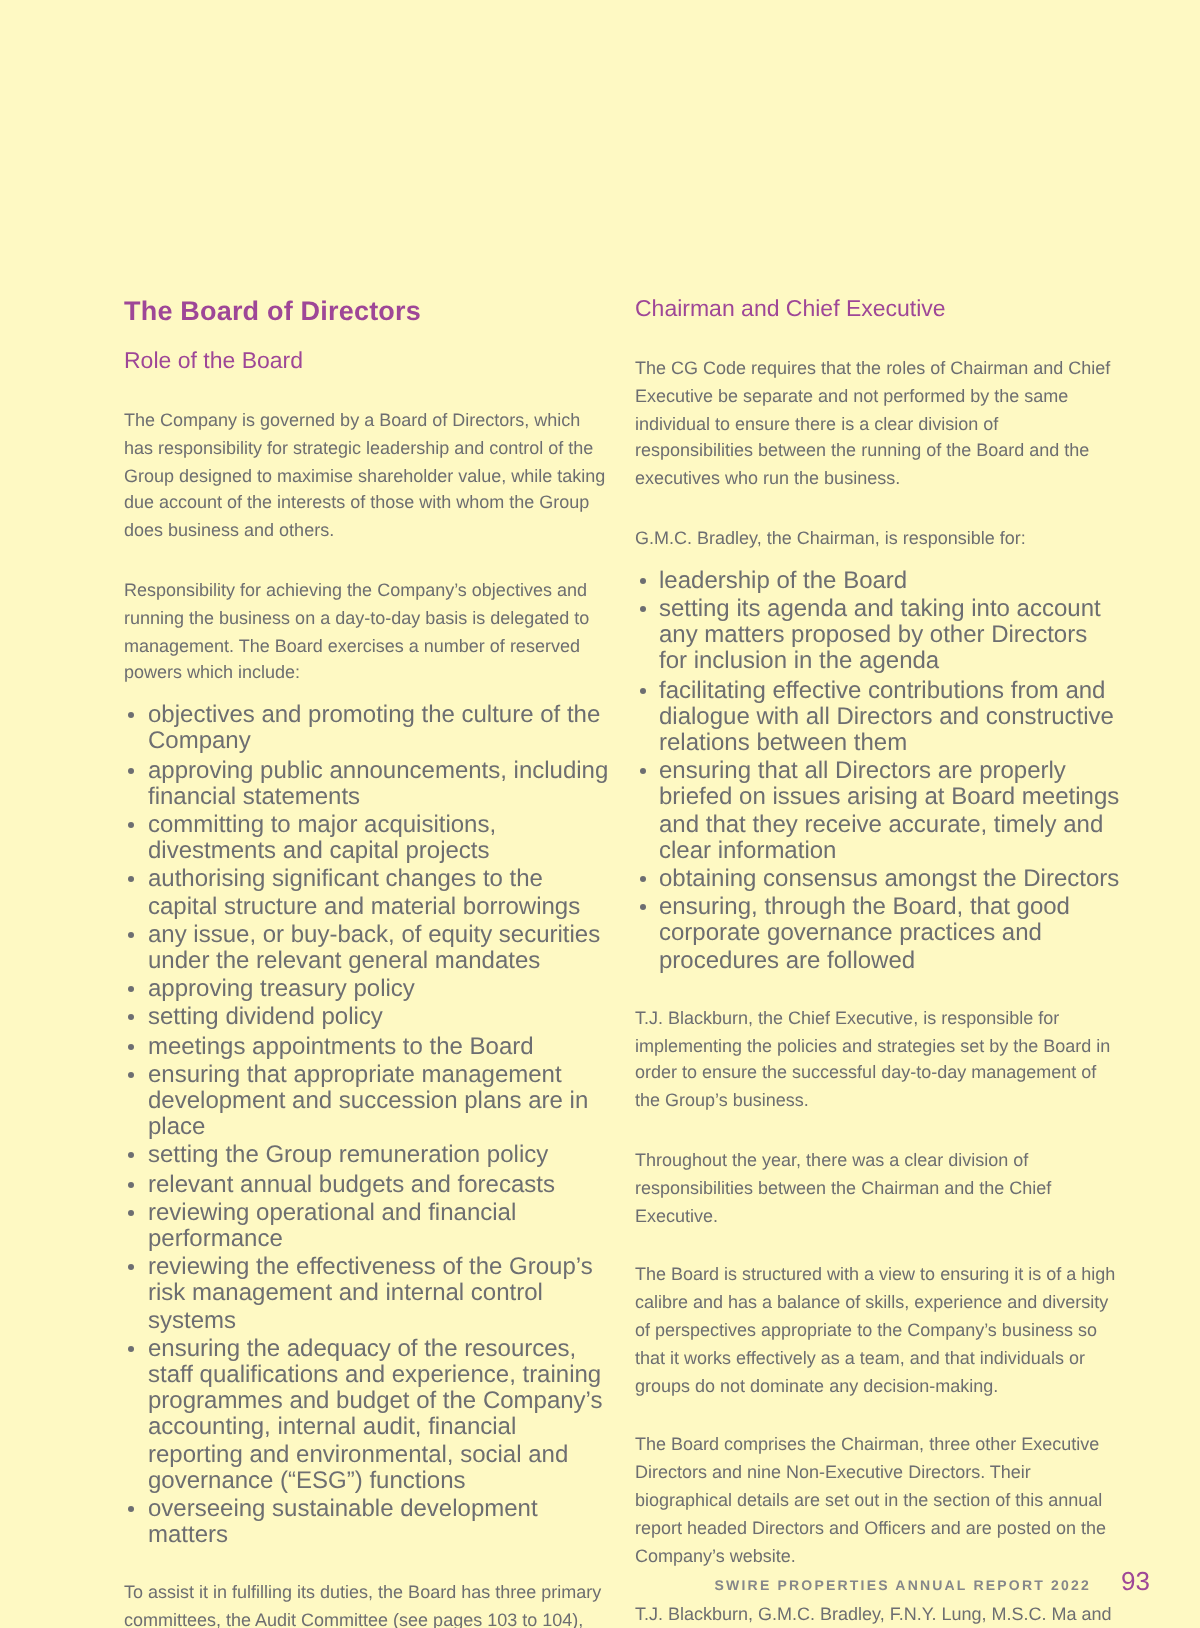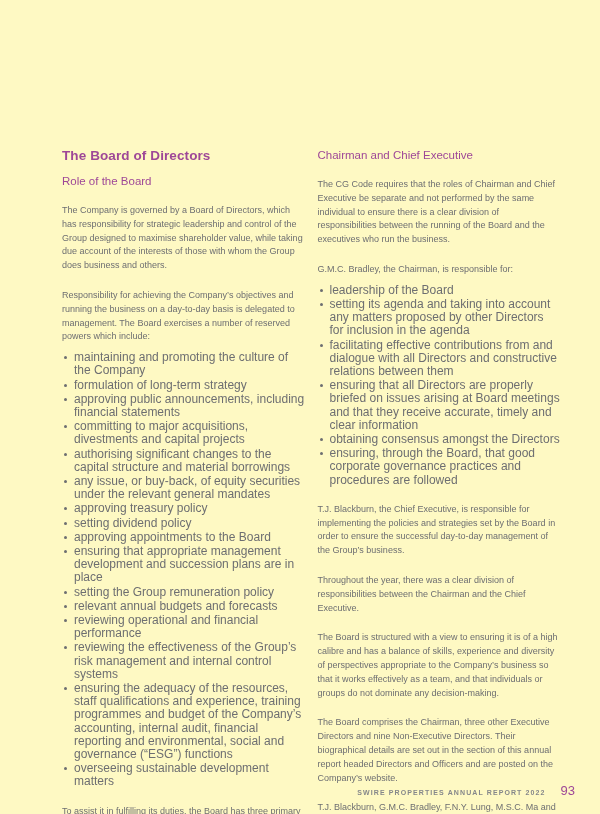--- a/index.html
+++ b/index.html
@@ -99,29 +99,28 @@
 <div class="page">
 
   <div class="content">
 
     <div class="col">
       <h1 class="doc-title">The Board of Directors</h1>
       <h2 class="section-heading">Role of the Board</h2>
       <p class="body-text">The Company is governed by a Board of Directors, which has responsibility for strategic leadership and control of the Group designed to maximise shareholder value, while taking due account of the interests of those with whom the Group does business and others.</p>
       <p class="body-text">Responsibility for achieving the Company’s objectives and running the business on a day-to-day basis is delegated to management. The Board exercises a number of reserved powers which include:</p>
       <ul class="bullet-list">
-        <li>maintaining and promoting the culture of the Company</li>
-        <li>formulation of long-term strategy</li>
+        <li>objectives and promoting the culture of the Company</li>
         <li>approving public announcements, including financial statements</li>
         <li>committing to major acquisitions, divestments and capital projects</li>
         <li>authorising significant changes to the capital structure and material borrowings</li>
         <li>any issue, or buy-back, of equity securities under the relevant general mandates</li>
         <li>approving treasury policy</li>
         <li>setting dividend policy</li>
-        <li>approving appointments to the Board</li>
+        <li>meetings appointments to the Board</li>
         <li>ensuring that appropriate management development and succession plans are in place</li>
         <li>setting the Group remuneration policy</li>
         <li>relevant annual budgets and forecasts</li>
         <li>reviewing operational and financial performance</li>
         <li>reviewing the effectiveness of the Group’s risk management and internal control systems</li>
         <li>ensuring the adequacy of the resources, staff qualifications and experience, training programmes and budget of the Company’s accounting, internal audit, financial reporting and environmental, social and governance (“ESG”) functions</li>
         <li>overseeing sustainable development matters</li>
       </ul>
       <p class="body-text">To assist it in fulfilling its duties, the Board has three primary committees, the Audit Committee (see pages 103 to 104), the Nomination Committee (see pages 100 to 101) and the Remuneration Committee (see page 101).</p>
     </div>

